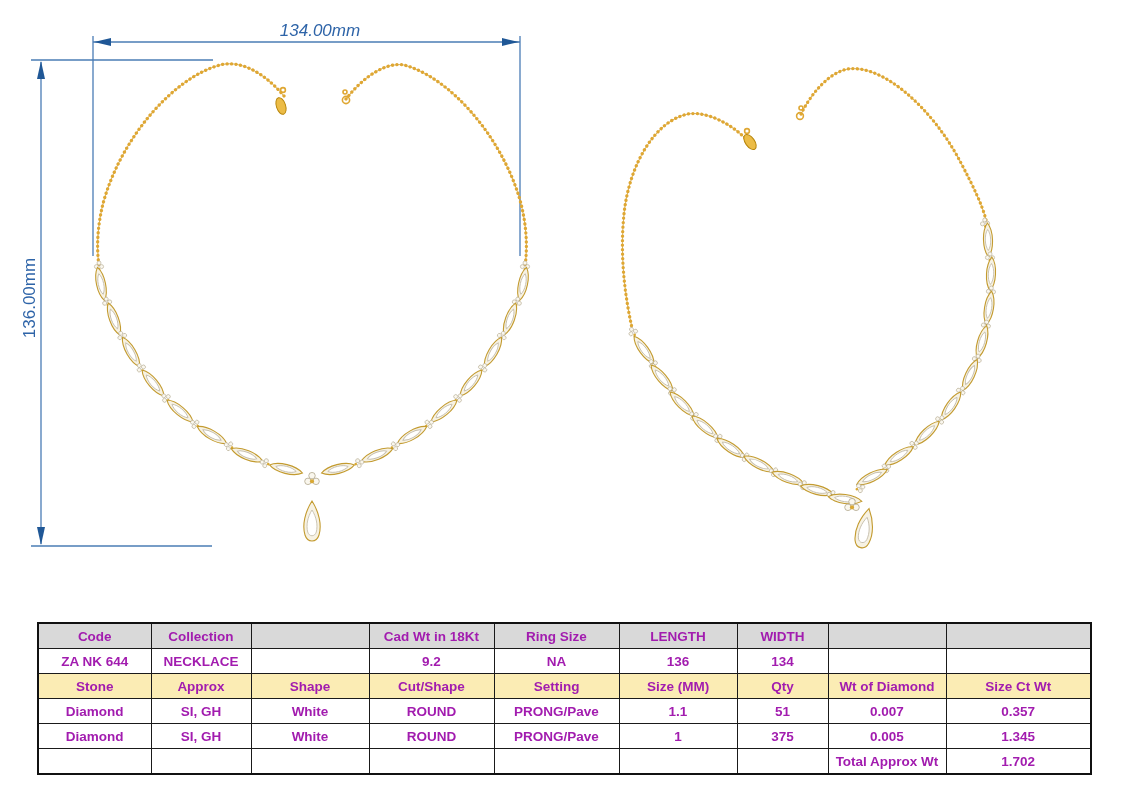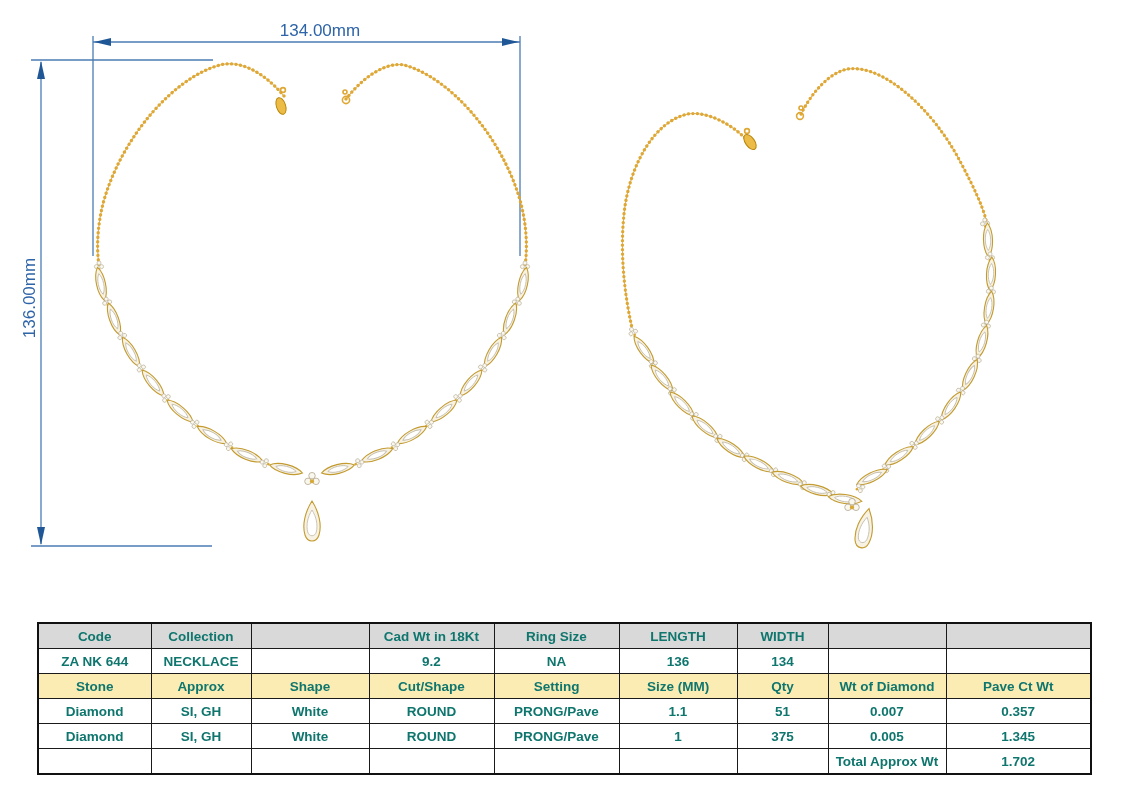--- a/index.html
+++ b/index.html
@@ -4,38 +4,38 @@
 <style>
   html,body{margin:0;padding:0;background:#fff;}
   .stage{position:relative;width:1124px;height:794px;background:#fff;overflow:hidden;
          font-family:"Liberation Sans",sans-serif;}
   .drawing{position:absolute;left:0;top:0;}
   
   .dimg line{stroke:var(--dim-line,#4a7cb5);stroke-width:1.3;}
   .arrow{fill:var(--dim-arrow,#1f5796);stroke:none;}
   .dim-label{position:absolute;color:var(--dim-text,#2e64a8);font-size:17px;
              text-align:center;white-space:nowrap;}
-  .dim-label.width{left:250px;top:21px;width:140px;}
+  .dim-label.width{left:250px;top:21px;width:140px;font-style:italic;}
   .dim-label.height{left:-30px;top:288px;width:120px;height:20px;transform:rotate(-90deg);}
   
   .chainline{fill:none;stroke:#c9992c;stroke-width:0.9;opacity:.85;}
   .chain{fill:none;stroke:var(--gold-chain,#dfa733);stroke-width:3.3;
          stroke-dasharray:0.1 4.4;stroke-linecap:round;}
   .ringo{fill:none;stroke:var(--gold-chain,#dfa733);stroke-width:1.6;}
   .clasp{fill:#ecbc46;stroke:#b8860b;stroke-width:1;}
   .mq-outer{fill:var(--pave-fill,#f7f2e3);stroke:var(--gold-outline,#c39b30);stroke-width:1.1;}
   .mq-inner{fill:#ffffff;stroke:#c6bfae;stroke-width:0.9;}
   .pave{fill:#faf7ee;stroke:#b2a88e;stroke-width:0.6;}
   .golddot{fill:#d9a832;}
   
   .spec{position:absolute;left:37px;top:622px;border-collapse:collapse;table-layout:fixed;
         width:1053px;font-family:"Liberation Sans",sans-serif;}
   .spec td{border:1.5px solid var(--table-border,#1a1a1a);height:24px;padding:0 2px;
            text-align:center;vertical-align:middle;font-size:13.5px;font-weight:bold;
-           color:#0f766e;background:#fff;overflow:hidden;white-space:nowrap;}
+           color:#a21caf;background:#fff;overflow:hidden;white-space:nowrap;}
   .spec{border:2.5px solid #111;}
   .spec tr.gray td{background:var(--header-gray,#d9d9d9);}
   .spec tr.yellow td{background:var(--header-yellow,#fbecb4);}
 </style>
 </head>
 <body>
 
 <div class="stage">
 
   <svg class="drawing" width="1124" height="612" viewBox="0 0 1124 612">
@@ -233,21 +233,21 @@
     </tr>
     <tr class="yellow">
       <td>Stone</td>
       <td>Approx</td>
       <td>Shape</td>
       <td>Cut/Shape</td>
       <td>Setting</td>
       <td>Size (MM)</td>
       <td>Qty</td>
       <td>Wt of Diamond</td>
-      <td>Pave Ct Wt</td>
+      <td>Size Ct Wt</td>
     </tr>
     <tr>
       <td>Diamond</td>
       <td>SI, GH</td>
       <td>White</td>
       <td>ROUND</td>
       <td>PRONG/Pave</td>
       <td>1.1</td>
       <td>51</td>
       <td>0.007</td>

